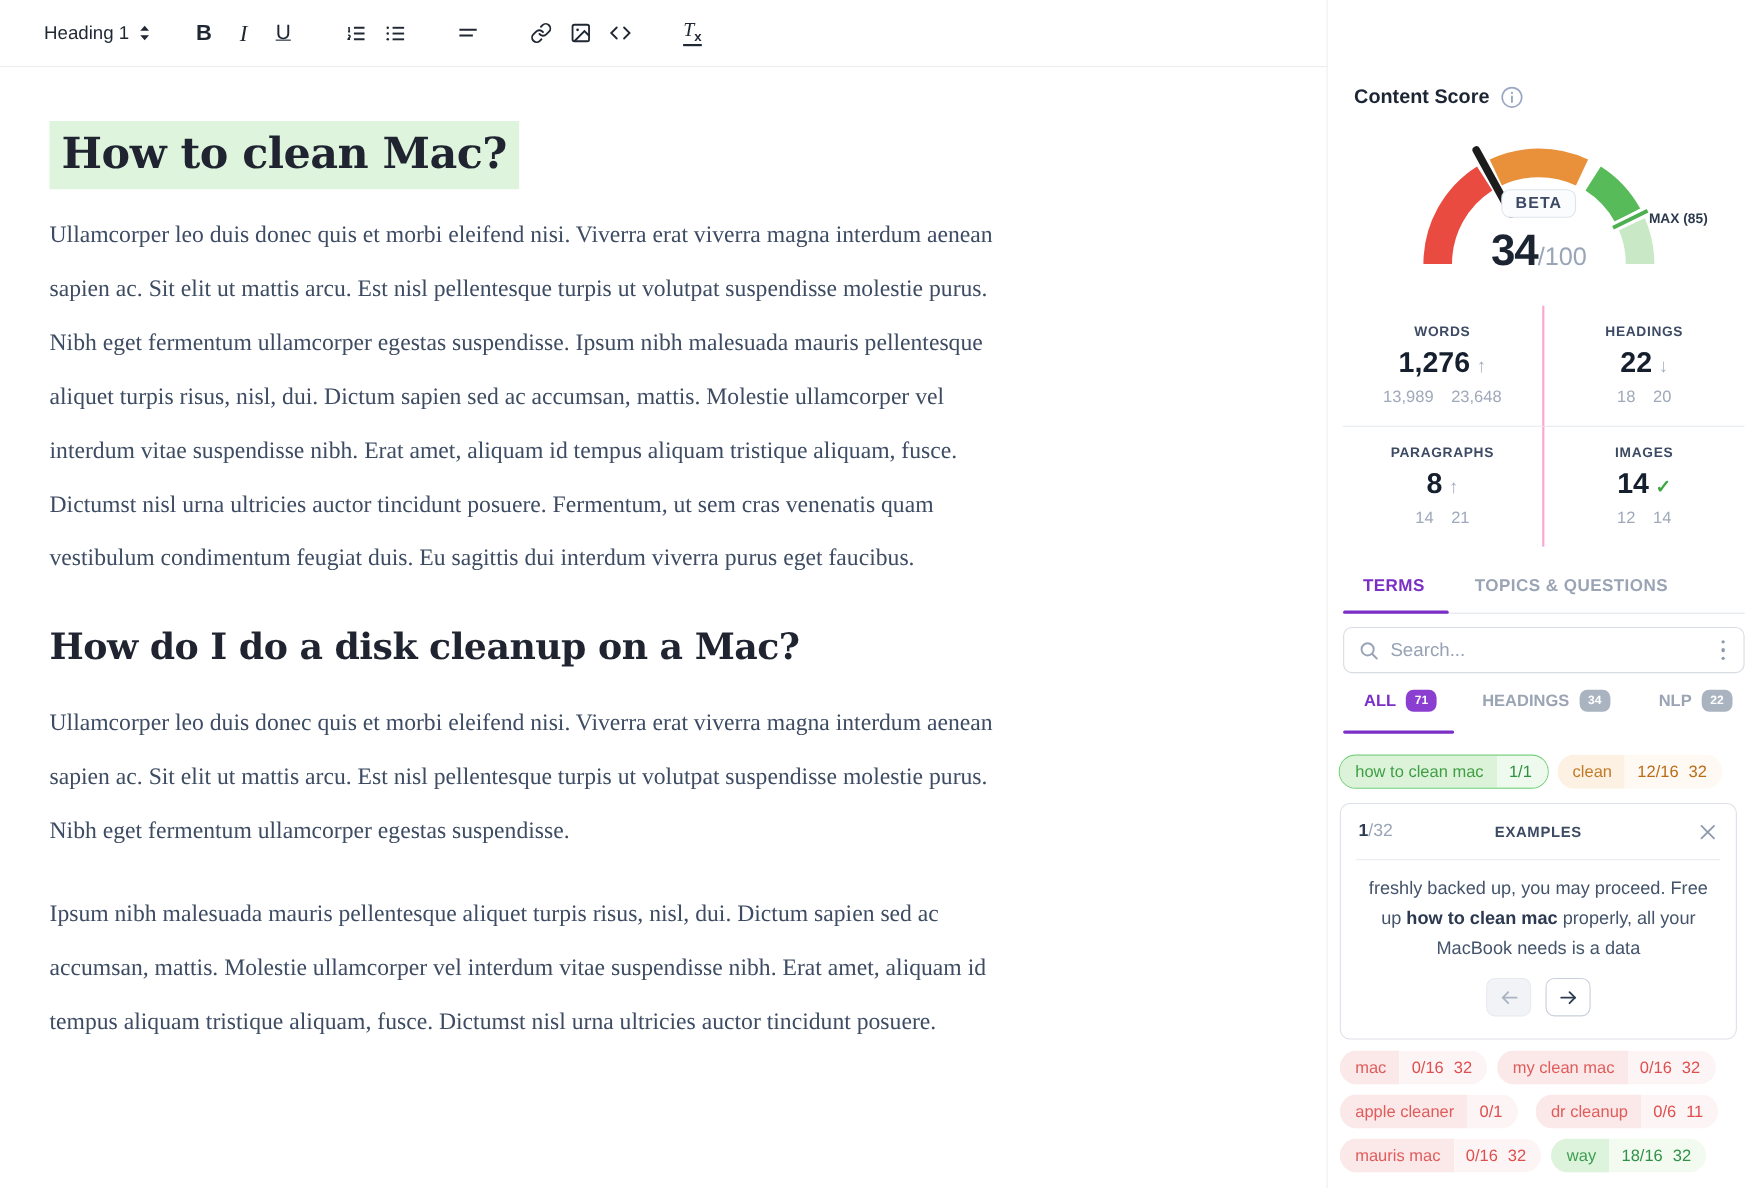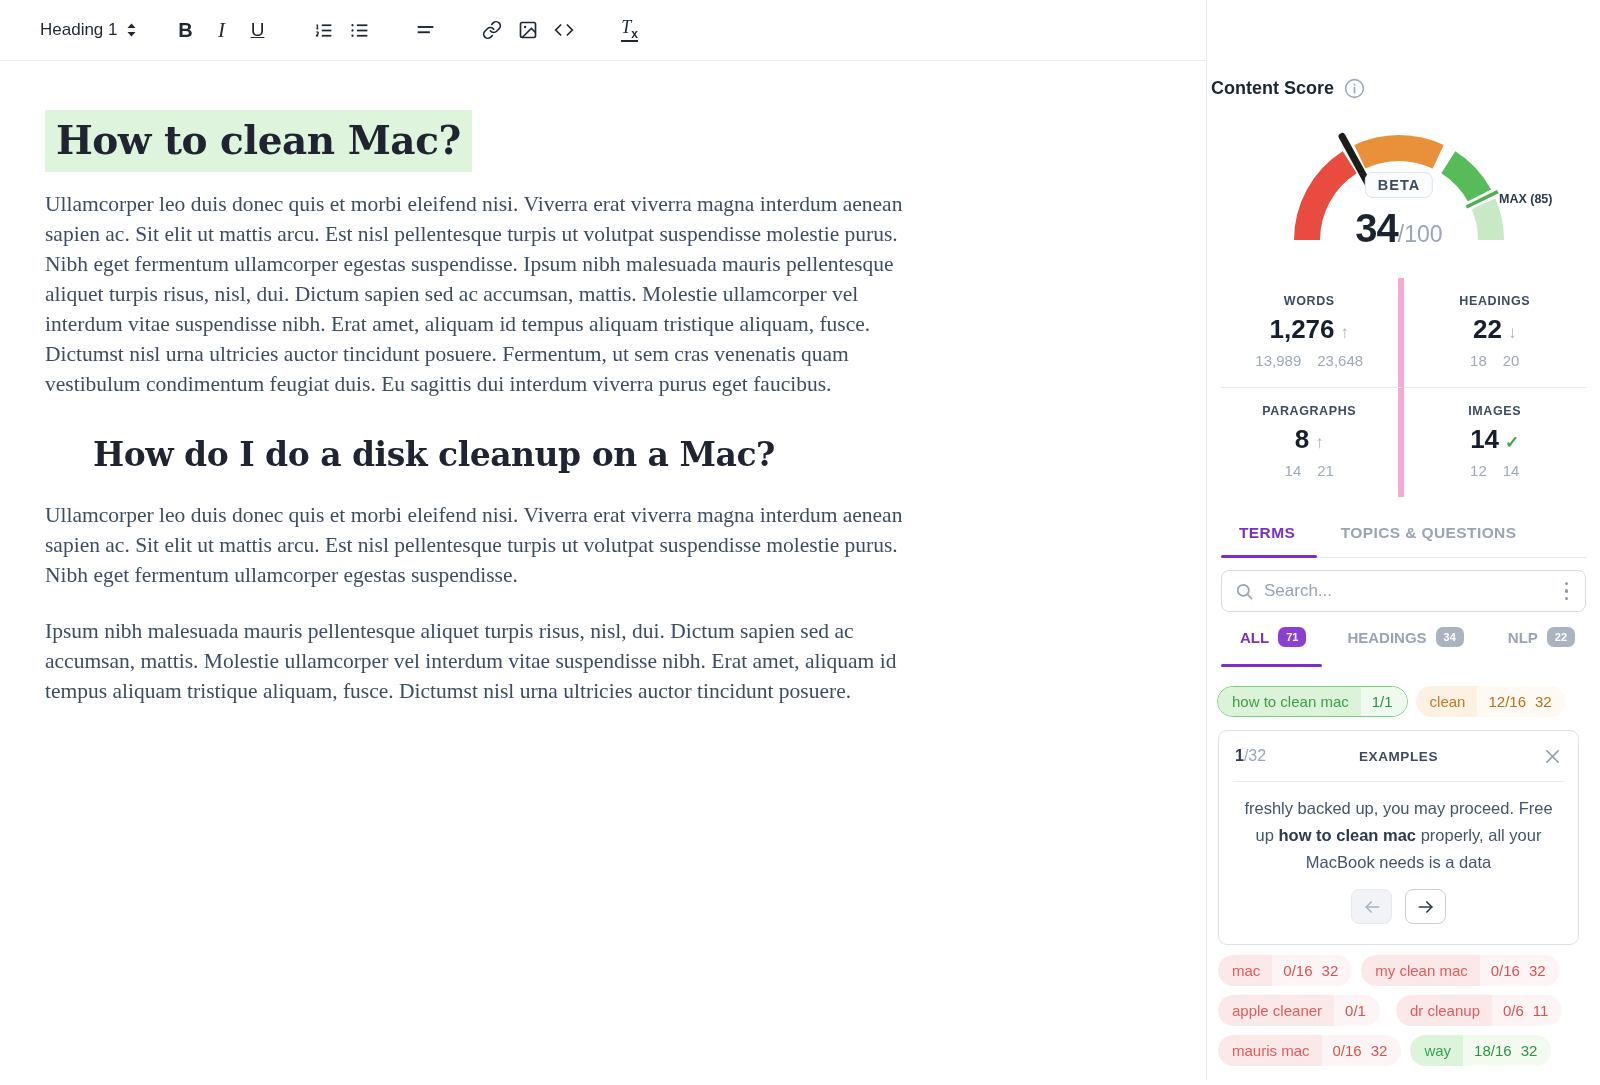--- a/index.html
+++ b/index.html
@@ -27,44 +27,44 @@
               background:#f8f9fb; border-radius:9px; display:flex; align-items:center; justify-content:center; cursor:pointer; }
   .icon-plain { position:absolute; top:8px; width:45px; height:45px; display:flex; align-items:center; justify-content:center; cursor:pointer; color:#3d4a63; }
   .share-btn { position:absolute; left:241px; top:9px; width:144px; height:43px; background:#9233cb; color:#fff;
                border:none; border-radius:8px; font-size:16.5px; font-weight:bold; cursor:pointer; font-family:"Liberation Sans",sans-serif; }
 
   
   .editor { position:absolute; left:45px; top:61px; width:892px; }
   .doc-h1 { margin-top:56px; font-family:"DejaVu Serif", serif; font-weight:bold; font-size:39px;
             color:#1f2430; letter-spacing:-0.5px; }
   .doc-h1 .hl { background:#def4dd; padding:7px 11px 9px 11px; }
-  .doc-p { margin-top:26px; font-family:"Liberation Serif", serif; font-size:21.5px; line-height:30px;
+  .doc-p { margin-top:26px; font-family:"Liberation Serif", serif; font-size:21.5px; line-height:49px;
            color:#3e4c63; }
   .doc-h2 { margin-top:36px; font-family:"DejaVu Serif", serif; font-weight:bold; font-size:33px; color:#1f2430;
-            letter-spacing:-0.5px;margin-left:48px; }
+            letter-spacing:-0.5px; }
 
   
   .v-divider { position:absolute; left:1206px; top:0; width:1px; height:1085px; background:#e9ebee; }
   .sidebar { position:absolute; left:1207px; top:0; width:393px; height:1085px; background:#fff; }
 
-  .cs-title-row { position:absolute; left:4px; top:78px; display:flex; align-items:center; gap:10px; }
+  .cs-title-row { position:absolute; left:24px; top:78px; display:flex; align-items:center; gap:10px; }
   .cs-title { font-size:18px; font-weight:bold; color:#1c2533; }
 
   .gauge-wrap { position:absolute; left:42px; top:100px; width:300px; height:160px; }
   .beta-badge { position:absolute; left:50%; top:72px; transform:translateX(-50%); border:1px solid #dfe3ec;
                 background:#fbfcfe; border-radius:8px; padding:4px 12px; font-size:14.5px; font-weight:bold;
                 letter-spacing:1px; color:#3d4a63; }
   .score-row { position:absolute; left:0; top:106px; width:100%; display:flex; justify-content:center; align-items:baseline; }
   .score-val { font-size:40px; font-weight:bold; color:#1b2430; letter-spacing:-1px; }
   .score-max { font-size:23px; color:#9aa5b8; }
   .max-label { position:absolute; left:292px; top:192px; font-size:12.5px; font-weight:bold; color:#2d3a4e; white-space:nowrap; }
 
   .stats-grid { position:absolute; left:14px; top:278px; width:365px; display:grid; grid-template-columns:1fr 1fr; }
   .stat-cell { text-align:center; padding:16px 0 18px 0; }
-  .stat-cell.br { border-right:6px solid #f9a8d4; }
+  .stat-cell.br { border-right:2px solid #f9a8d4; }
   .stat-cell.bb { border-bottom:1px solid #e7eaee; }
   .stat-label { font-size:12.5px; font-weight:bold; letter-spacing:0.6px; color:#3d4a63; }
   .stat-value-row { margin-top:6px; font-size:26px; font-weight:bold; color:#161f2d; }
   .stat-trend { font-size:17px; font-weight:normal; color:#a7b0bf; margin-left:6px; }
   .stat-trend.green { color:#3da844; font-weight:bold; }
   .stat-sub { margin-top:7px; font-size:15px; color:#9fa9ba; display:flex; justify-content:center; gap:16px; }
 
   .tabs-row { position:absolute; left:14px; top:524px; width:365px; }
   .tab { display:inline-block; font-size:15.5px; font-weight:bold; letter-spacing:0.4px; cursor:pointer; }
   .tab.active { color:#7c2fc6; }

